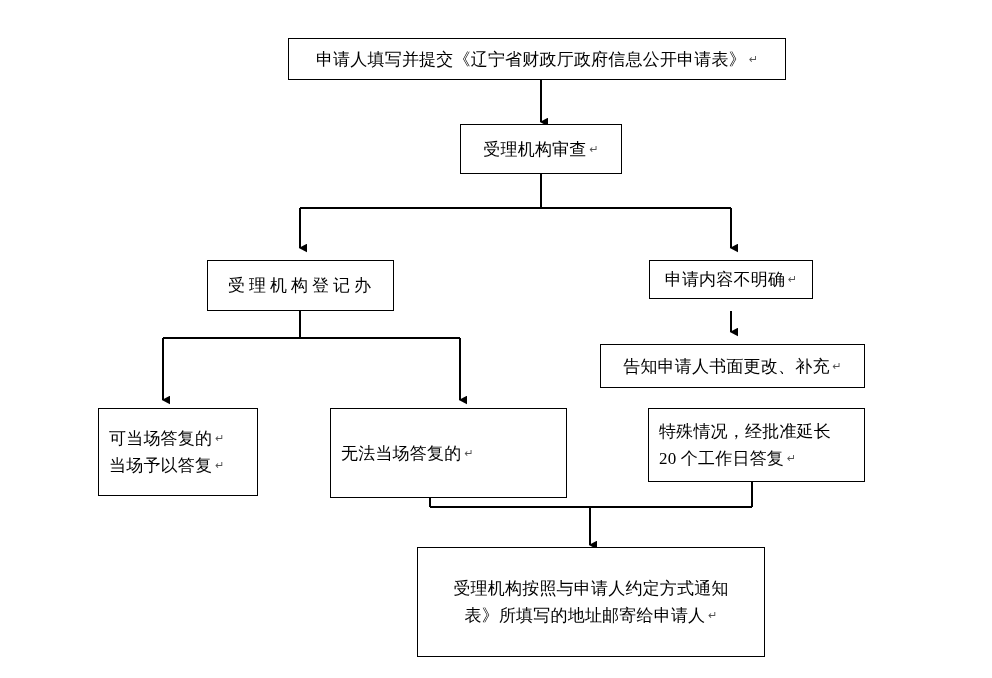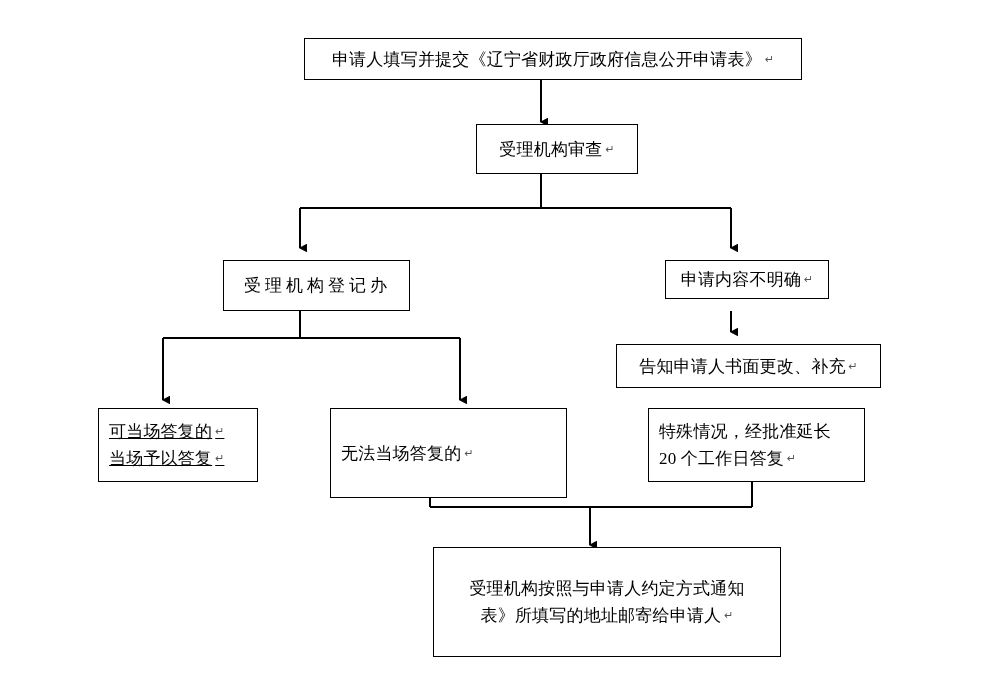--- a/index.html
+++ b/index.html
@@ -35,21 +35,20 @@
     justify-content: center;
     font-size: 17px;
     line-height: 27px;
     color: #000;
     letter-spacing: 0.2px;
     white-space: nowrap;
   }
   .node.center {
     align-items: center;
     text-align: center;
-    margin-left: 16px;
   }
   .node.left {
     align-items: flex-start;
     text-align: left;
     padding-left: 10px;
   }
   .node .ln {
     display: block;
   }
   .pmark {
@@ -112,21 +111,21 @@
   </div>
 
   <div class="node center" style="left:649px; top:260px; width:164px; height:39px;">
     <span class="ln"><span>申请内容不明确</span><span class="pmark">↵</span></span>
   </div>
 
   <div class="node center" style="left:600px; top:344px; width:265px; height:44px;">
     <span class="ln"><span>告知申请人书面更改、补充</span><span class="pmark">↵</span></span>
   </div>
 
-  <div class="node left" style="left:98px; top:408px; width:160px; height:74px;text-decoration:underline;">
+  <div class="node left" style="left:98px; top:408px; width:160px; height:88px;">
     <span class="ln"><span>可当场答复的</span><span class="pmark">↵</span></span>
     <span class="ln"><span>当场予以答复</span><span class="pmark">↵</span></span>
   </div>
 
   <div class="node left" style="left:330px; top:408px; width:237px; height:90px;">
     <span class="ln"><span>无法当场答复的</span><span class="pmark">↵</span></span>
   </div>
 
   <div class="node left" style="left:648px; top:408px; width:217px; height:74px;">
     <span class="ln">特殊情况，经批准延长</span>

